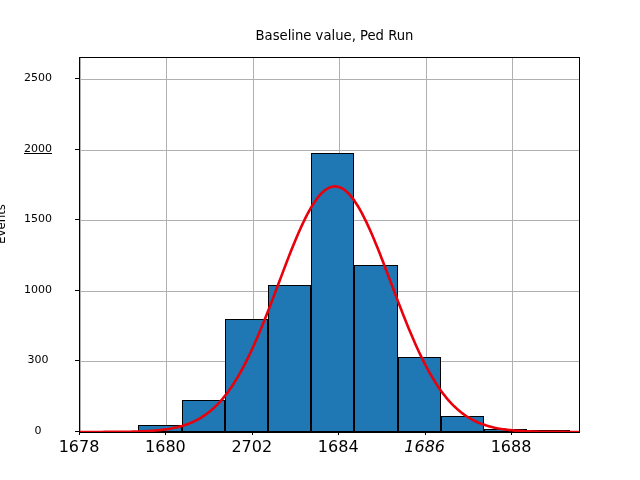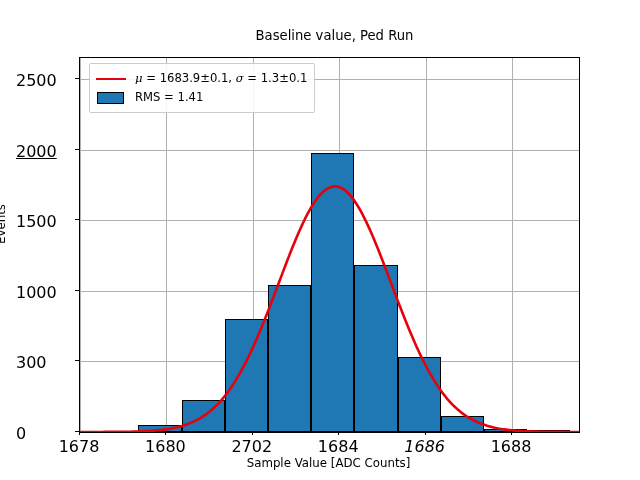--- a/index.html
+++ b/index.html
@@ -89,24 +89,24 @@
     white-space:nowrap;
   }
   .ytick-mark{
     position:absolute;
     left:75px;
     width:4px;height:1px;
     background:#000000;
   }
   .ytick-label{
     position:absolute;
-    left:16px;
+    left:4px;
     width:68px;
-    text-align:left;
-    font-size:16px;
+    text-align:center;
+    font-size:11px;
     color:#000000;
     white-space:nowrap;
   }
 
   
   #xlabel{
     position:absolute;
     left:79px;
     top:456px;
     width:499px;
@@ -228,33 +228,16 @@
       <div class="ytick-mark" style="top: 289.87px;"></div>
       <div class="ytick-label" style="top: 282.87px;">1000</div>
       <div class="ytick-mark" style="top: 219.3px;"></div>
       <div class="ytick-label" style="top: 212.3px;">1500</div>
       <div class="ytick-mark" style="top: 148.74px;"></div>
       <div class="ytick-label" style="top: 141.74px; text-decoration: underline;">2000</div>
       <div class="ytick-mark" style="top: 78.17px;"></div>
       <div class="ytick-label" style="top: 71.17px;">2500</div>
     </div>
 
-  <div id="xlabel">Sample Value [ADC Counts]</div>
   <div id="ylabel">Events</div>
 
-  <div id="legend">
-    <div class="legend-row">
-      <span class="legend-key">
-          <span class="key-line"></span>
-        </span>
-      <span class="legend-text">
-        <i>μ</i><span> = 1683.9±0.1, </span><i>σ</i><span> = 1.3±0.1</span>
-      </span>
-    </div>
-    <div class="legend-row">
-      <span class="legend-key">
-          <span class="key-patch"></span>
-        </span>
-      <span class="legend-text">RMS = 1.41</span>
-    </div>
-  </div>
 
 </div>
 
 </body></html>

